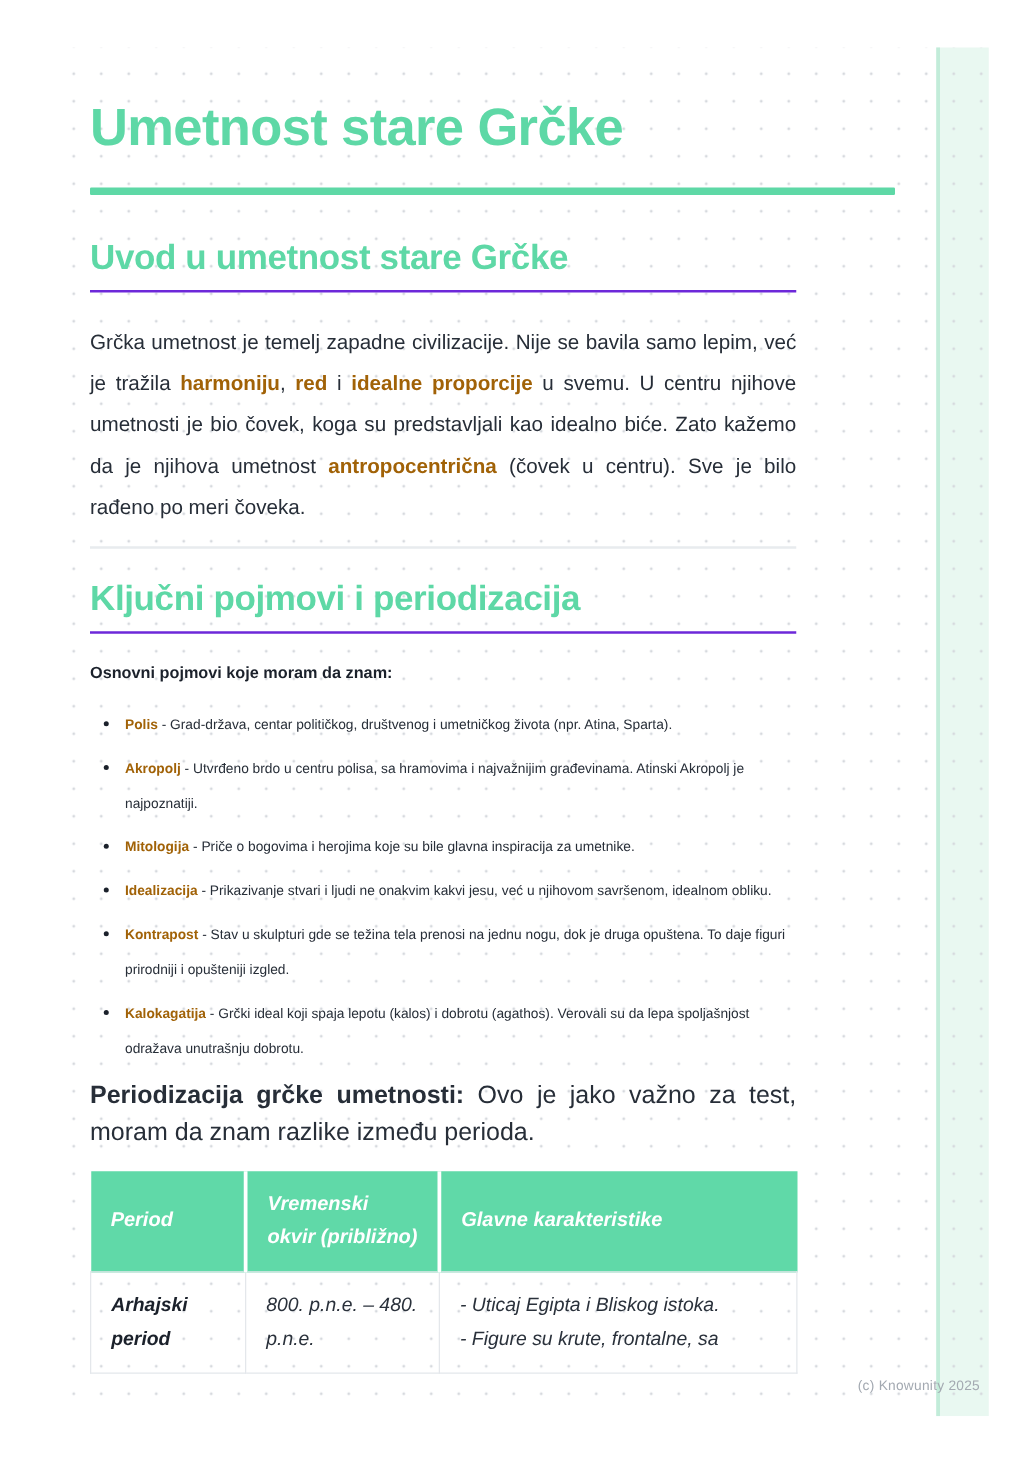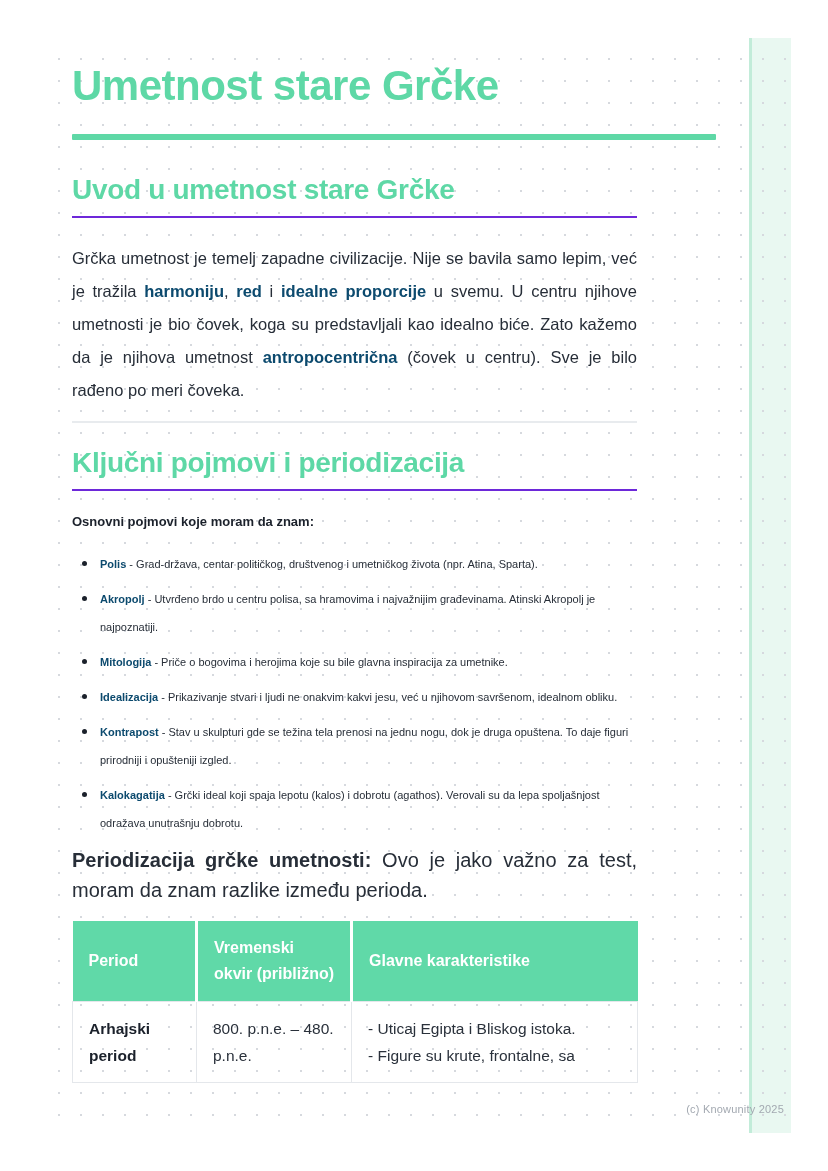--- a/index.html
+++ b/index.html
@@ -16,54 +16,54 @@
     position:absolute;left:749px;top:38px;width:39px;bottom:0;
     background:#e9f8f1;border-left:3px solid #c2ecd9;
   }
   
   .dot-grid{
     position:absolute;left:44px;top:38px;width:744px;bottom:0;
     background-image:radial-gradient(circle,#d6d9de 1.1px,rgba(214,217,222,0) 1.3px);
     background-size:22px 22px;background-position:4px 10px;
   }
 
-  .content{position:absolute;left:72px;top:0;width:565px;}
+  .content{position:absolute;left:72px;top:16px;width:565px;}
 
   h1.doc-title{
     margin:64px 0 0 0;font-size:42px;line-height:44px;font-weight:700;
     letter-spacing:-0.5px;color:#5ed8a6;
   }
   .title-rule{width:644px;height:6px;background:#5ed8a6;margin-top:26px;border-radius:1px;}
 
   h2.section-heading{
     margin:0;font-size:28px;line-height:32px;font-weight:700;color:#5ed8a6;
     letter-spacing:-0.3px;padding-bottom:10px;border-bottom:2px solid #6d28d9;
   }
   h2.h2-intro{margin-top:34px;}
   h2.h2-key{margin-top:24px;}
 
   p.body-par{
     margin:24px 0 0 0;font-size:16.5px;line-height:33px;text-align:justify;color:#272e38;
   }
-  p.body-par b, .lead-par b, li b, td b{color:#0c4a6e;}
+  p.body-par b, .lead-par b, li b, td b{color:#a16207;}
 
   .section-divider{border:none;border-top:2px solid #e8ebee;margin:14px 0 0 0;width:565px;}
 
   p.lead-par{margin:18px 0 0 0;font-size:13px;line-height:26px;font-weight:700;color:#1b212b;}
 
   ul.term-list{margin:14px 0 0 0;padding:0 0 0 26px;}
   ul.term-list li{
     font-size:11px;line-height:28px;margin:0 0 6px 0;padding-left:2px;color:#272e38;
   }
   ul.term-list li::marker{color:#1b212b;font-size:15px;}
 
   p.periodization{margin:8px 0 0 0;font-size:20px;line-height:30px;text-align:justify;color:#272e38;}
 
   table.period-table{
-    margin-top:16px;width:565px;border-collapse:collapse;table-layout:fixed;
+    margin-top:16px;width:565px;border-collapse:collapse;table-layout:fixed;font-style:italic;
   }
   table.period-table col.c1{width:124px;}
   table.period-table col.c2{width:155px;}
   table.period-table col.c3{width:286px;}
   table.period-table th{
     background:#60d9a8;color:#ffffff;font-size:16px;line-height:26px;font-weight:700;
     text-align:left;vertical-align:middle;padding:14px 16px;
   }
   table.period-table th + th{border-left:3px solid #ffffff;}
   table.period-table td{

